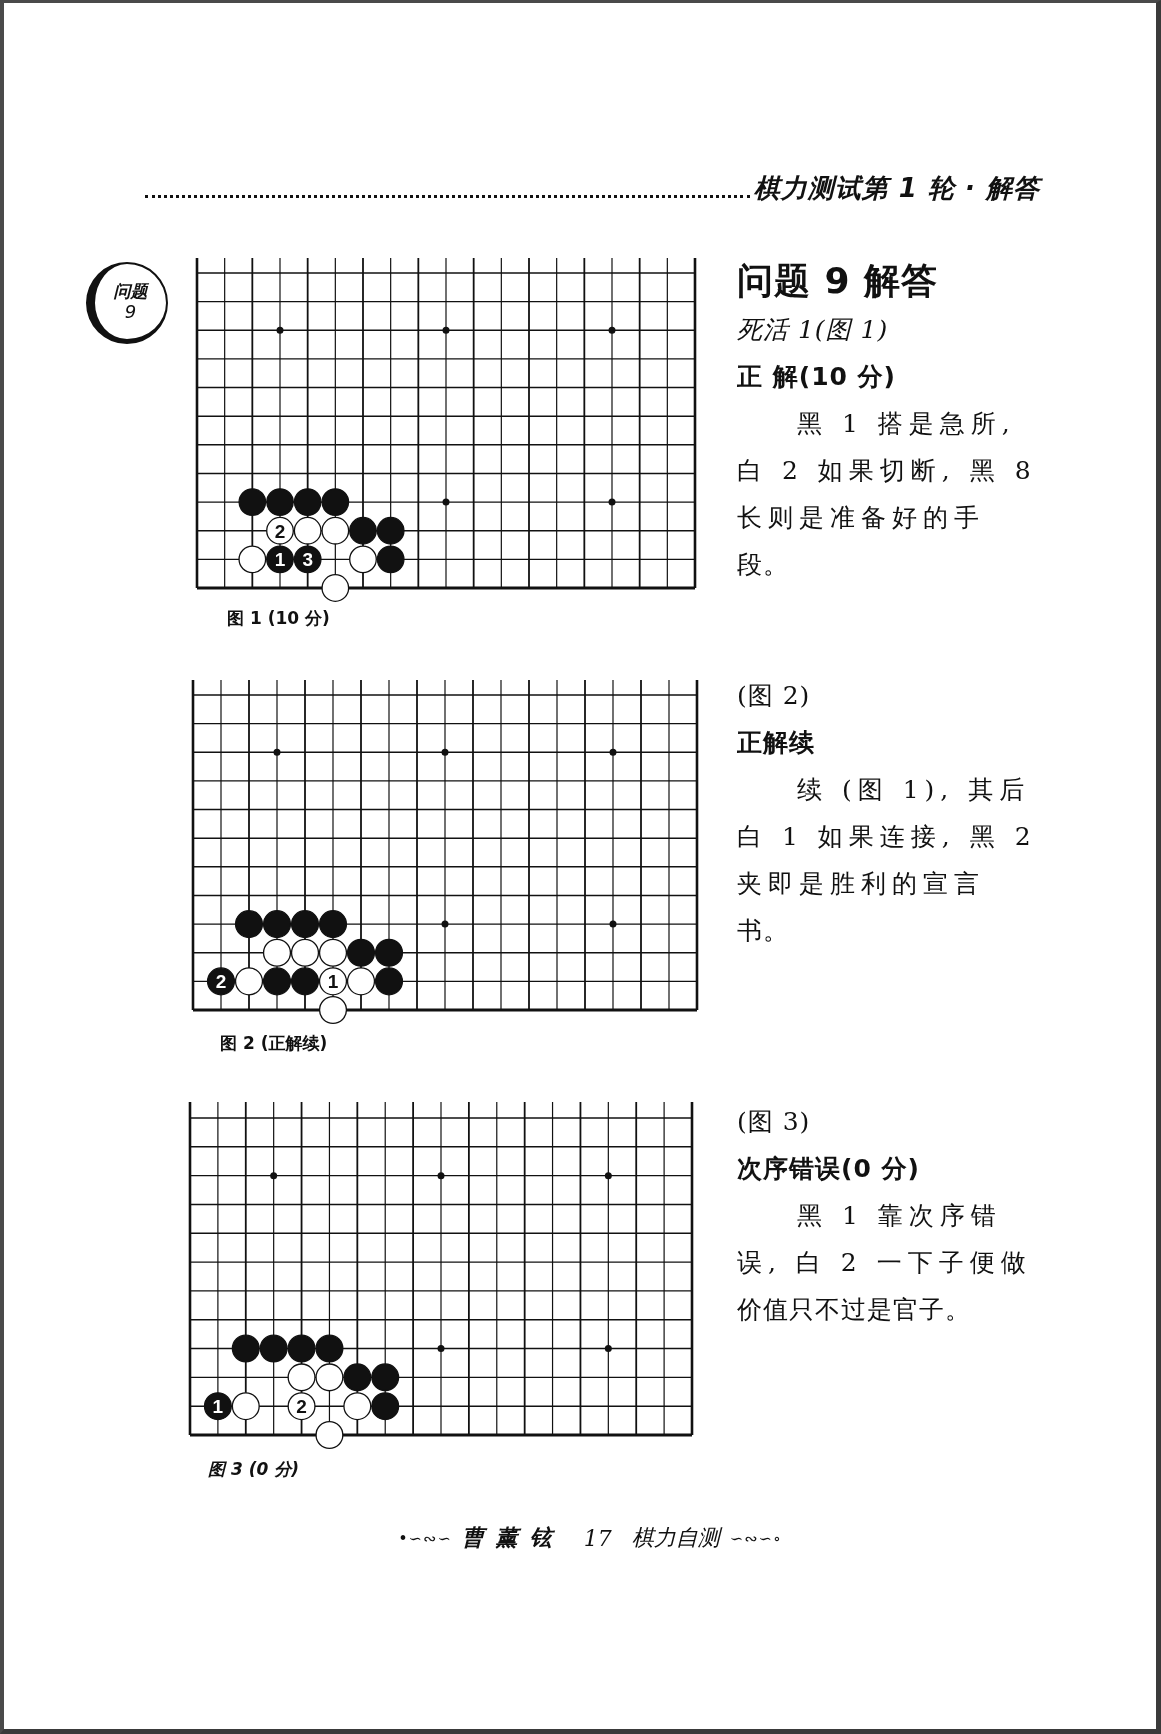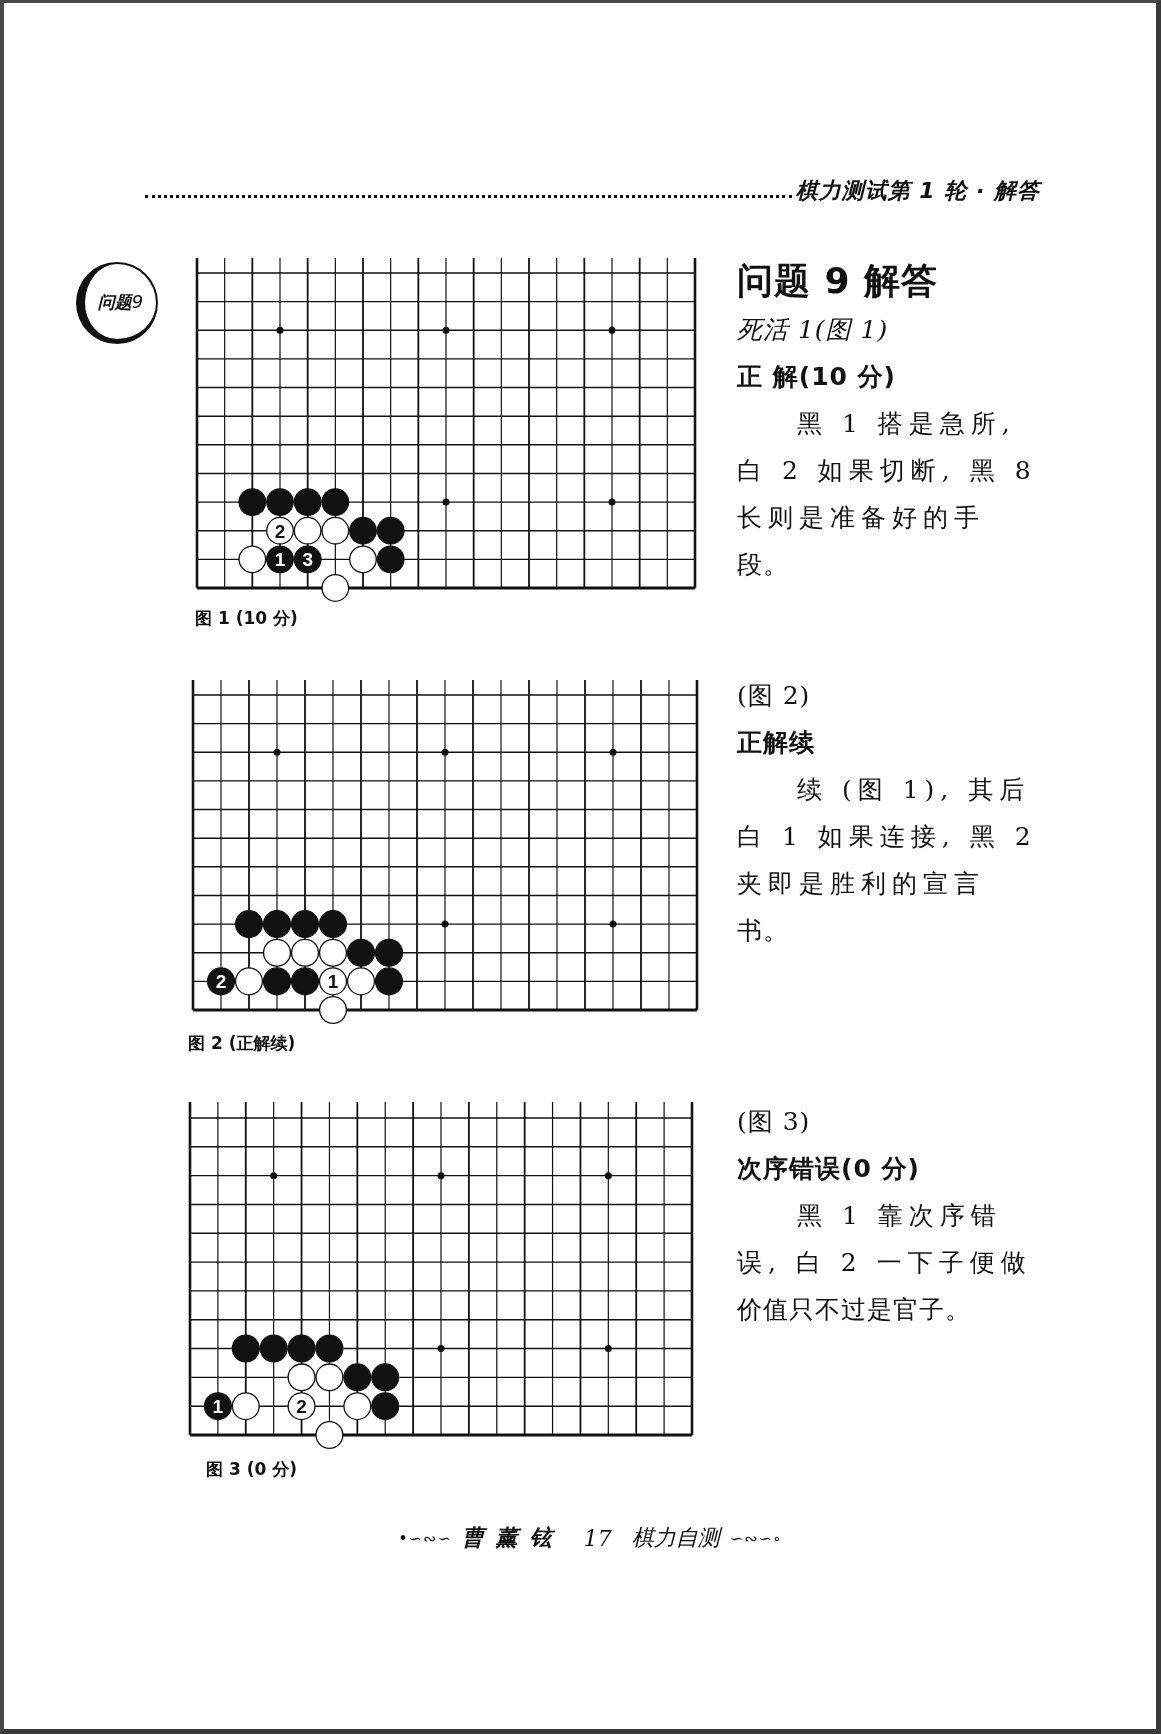--- a/index.html
+++ b/index.html
@@ -15,36 +15,36 @@
   }
   .running-head {
     position: absolute; left: 145px; top: 172px; width: 895px; height: 34px;
     display: flex; align-items: flex-end;
   }
   .running-head .dots {
     flex: 1; border-bottom: 3px dotted #111; margin-bottom: 8px; margin-right: 4px;
   }
   .running-head .title {
     font-family: "DejaVu Sans", sans-serif; font-weight: bold; font-style: italic;
-    font-size: 22px; letter-spacing: 1px; white-space: nowrap;
+    font-size: 26px; letter-spacing: 1px; white-space: nowrap;
   }
   .q-badge {
-    position: absolute; left: 76px; top: 262px; width: 82px; height: 82px;
+    position: absolute; left: 86px; top: 262px; width: 82px; height: 82px;
     border-radius: 50%; border: 2px solid #111; box-sizing: border-box;
     border-left: 9px solid #111; border-bottom-width: 5px;
-    display: flex; flex-direction: row; align-items: center; justify-content: center;
+    display: flex; flex-direction: column; align-items: center; justify-content: center;
     font-family: "DejaVu Sans", sans-serif;
   }
   .q-badge .q-label { font-size: 17px; font-weight: bold; font-style: italic; line-height: 20px; }
   .q-badge .q-num { font-size: 18px; font-style: italic; line-height: 22px; }
   .board { position: absolute; }
   .board svg { display: block; overflow: visible; }
   .fig-caption {
     position: absolute; font-family: "DejaVu Sans", sans-serif; font-weight: bold;
-    font-size: 17px; white-space: nowrap;
+    font-size: 17px; white-space: nowrap; margin-left: 32px;
   }
   .text-col { position: absolute; left: 737px; width: 300px; }
   .text-col .line {
     font-size: 25px; line-height: 47px; height: 47px; white-space: nowrap; overflow: visible;
     letter-spacing: 1px;
   }
   .text-col .heading-lg {
     font-family: "DejaVu Sans", sans-serif; font-weight: bold; font-size: 36px;
     line-height: 50px; height: 50px; letter-spacing: 1px;
   }
@@ -343,21 +343,21 @@
         <circle cx="187.33333333333334" cy="304.1818181818182" r="13.386666666666667" fill="#fff" stroke="#111" stroke-width="1.3"></circle>
       </g>
       <g>
         <circle cx="215.22222222222223" cy="304.1818181818182" r="13.386666666666667" fill="#111" stroke="#111" stroke-width="1.3"></circle>
       </g>
       <g>
         <circle cx="159.44444444444446" cy="333" r="13.386666666666667" fill="#fff" stroke="#111" stroke-width="1.3"></circle>
       </g>
     </svg>
   </div>
-<div class="fig-caption" style="left:206px;top:1458px;">图 3 (0 分)</div>
+<div class="fig-caption" style="left:176px;top:1458px;font-style:italic;">图 3 (0 分)</div>
 
 <div class="text-col" style="top:256px;">
   <div class="heading-lg">问题 9 解答</div>
   <div class="line italic">死活 1(图 1)</div>
   <div class="line sub-bold">正  解(10 分)</div>
   <div class="line indent justify">黑 1 搭是急所,</div>
   <div class="line justify">白 2 如果切断, 黑 8</div>
   <div class="line justify">长则是准备好的手</div>
   <div class="line">段。</div>
 </div>

